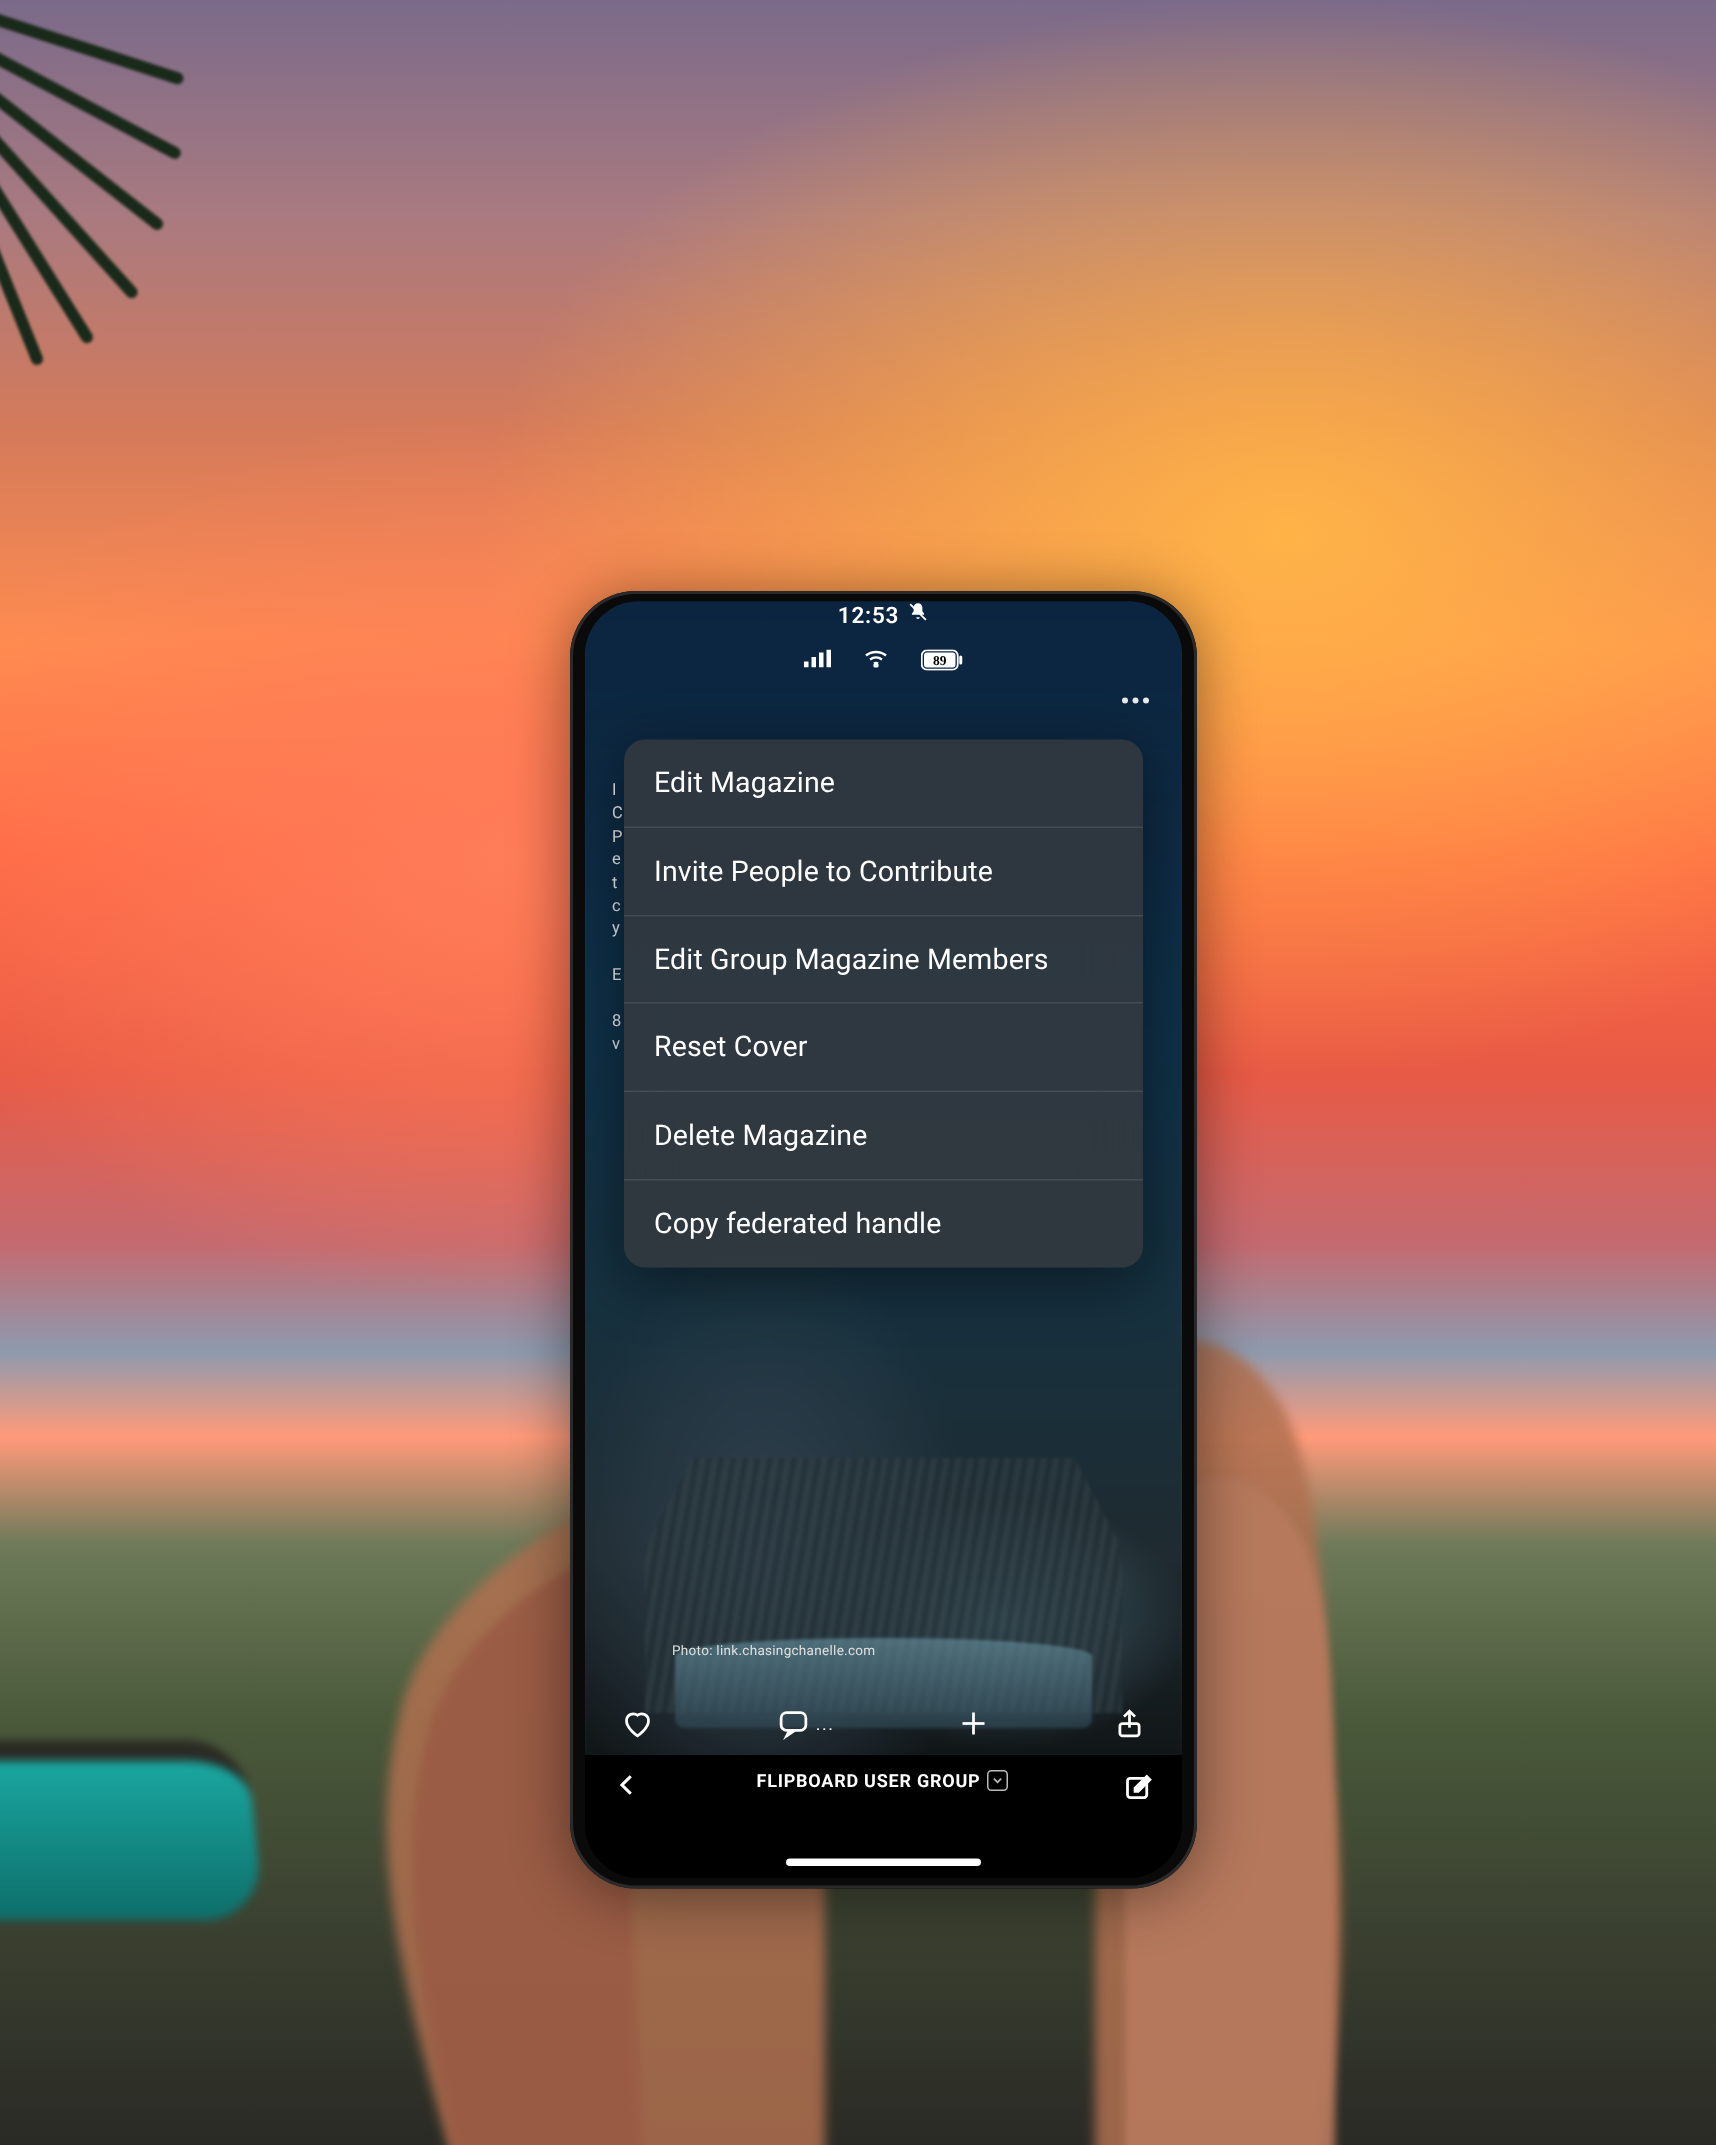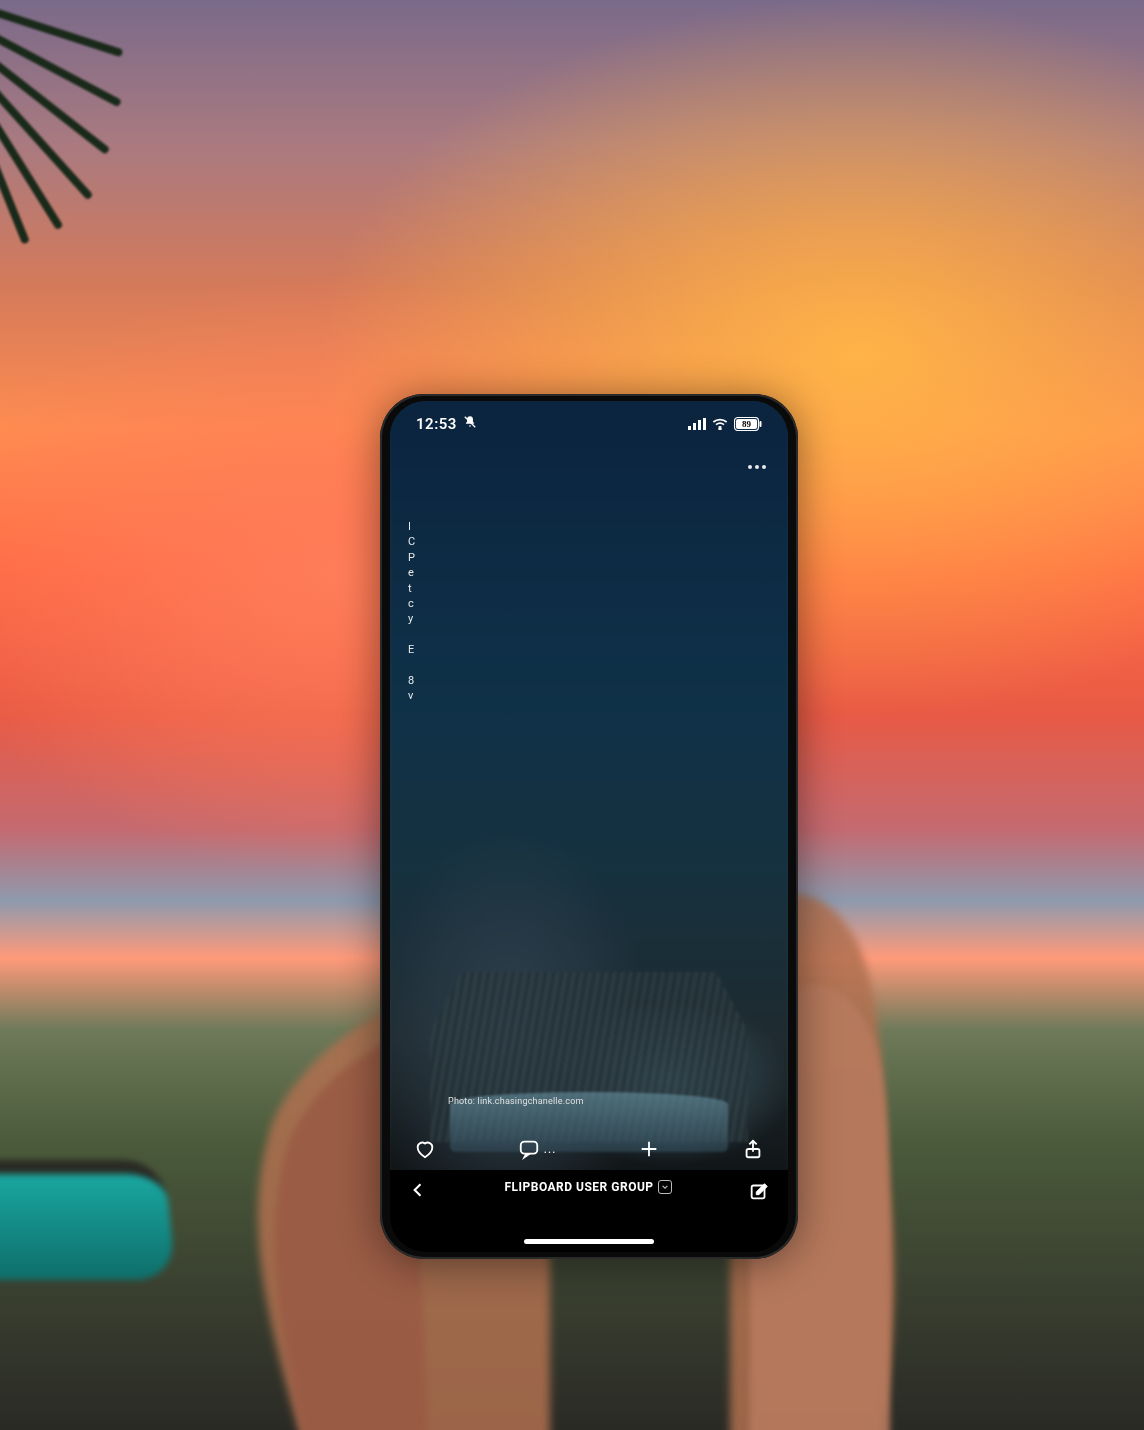--- a/index.html
+++ b/index.html
@@ -106,23 +106,24 @@
     top: 0; left: 0; right: 0;
     height: 46px;
     display: flex;
     align-items: center;
     justify-content: space-between;
     padding: 0 26px 0 26px;
     color: #fff;
     font-weight: 600;
     font-size: 15px;
     z-index: 50;
+    flex-direction: column;
   }
   .status-left { display:flex; align-items:center; gap:6px; letter-spacing:0.5px; }
-  .status-right { display:flex; align-items:center; gap:6px; }
+  .status-right { display:flex; gap:22px; }
   .status-right svg { display:block; }
 
   
   .app-header {
     position: absolute;
     top: 52px; left: 0; right: 0;
     display: flex; justify-content: flex-end;
     padding: 6px 16px;
     z-index: 40;
   }
@@ -347,20 +348,28 @@
       </div>
 
       <div class="app-header">
         <div class="ellipsis">
           <span></span>
             <span></span>
             <span></span>
         </div>
       </div>
 
+      <div class="menu">
+        <div class="menu-item">Edit Magazine</div>
+        <div class="menu-item">Invite People to Contribute</div>
+        <div class="menu-item">Edit Group Magazine Members</div>
+        <div class="menu-item">Reset Cover</div>
+        <div class="menu-item">Delete Magazine</div>
+        <div class="menu-item">Copy federated handle</div>
+      </div>
 
       <div class="photo-credit">Photo: link.chasingchanelle.com</div>
 
       <div class="action-bar">
         <div class="ab-item">
           <svg width="22" height="22" viewBox="0 0 24 24" fill="none" stroke="#fff" stroke-width="2">
               <path d="M12 21s-8-5.3-8-11a5 5 0 0 1 8-4 5 5 0 0 1 8 4c0 5.7-8 11-8 11z"></path>
             </svg>
         </div>
         <div class="ab-item">

